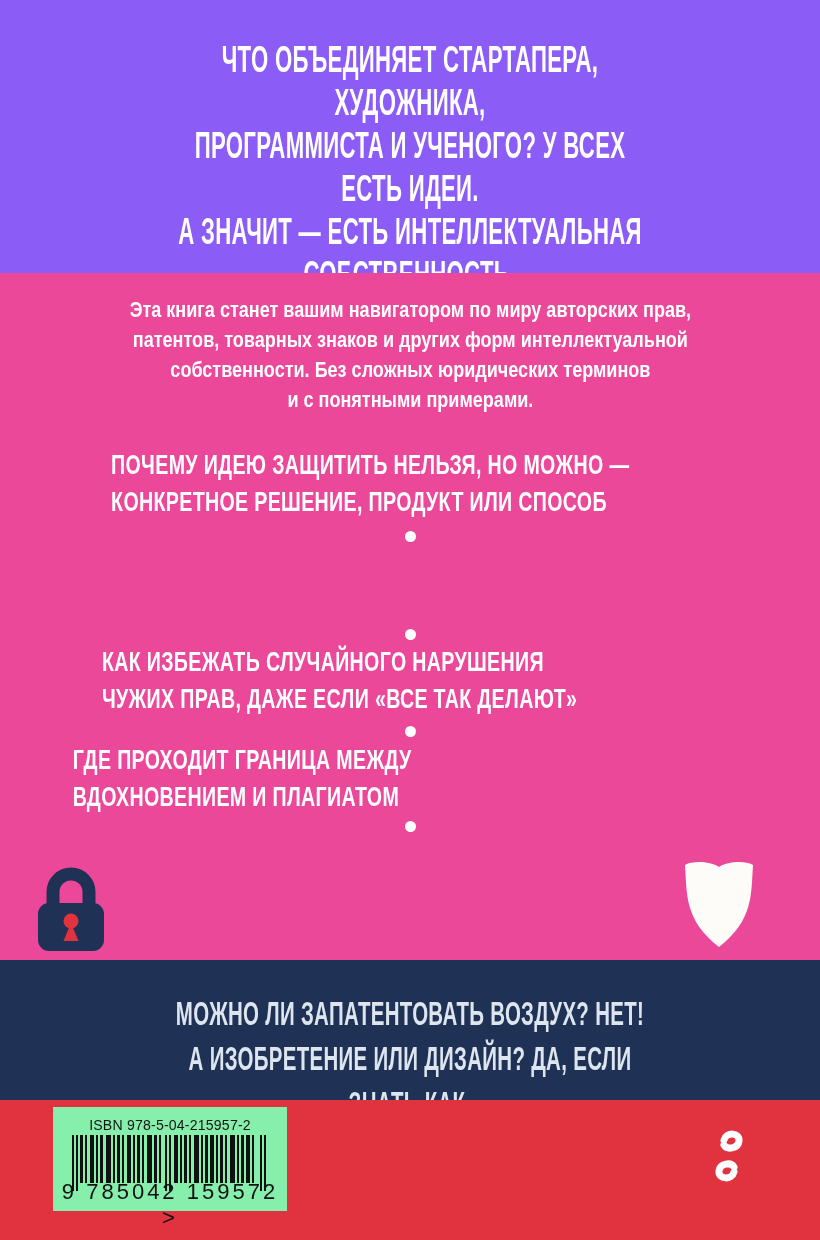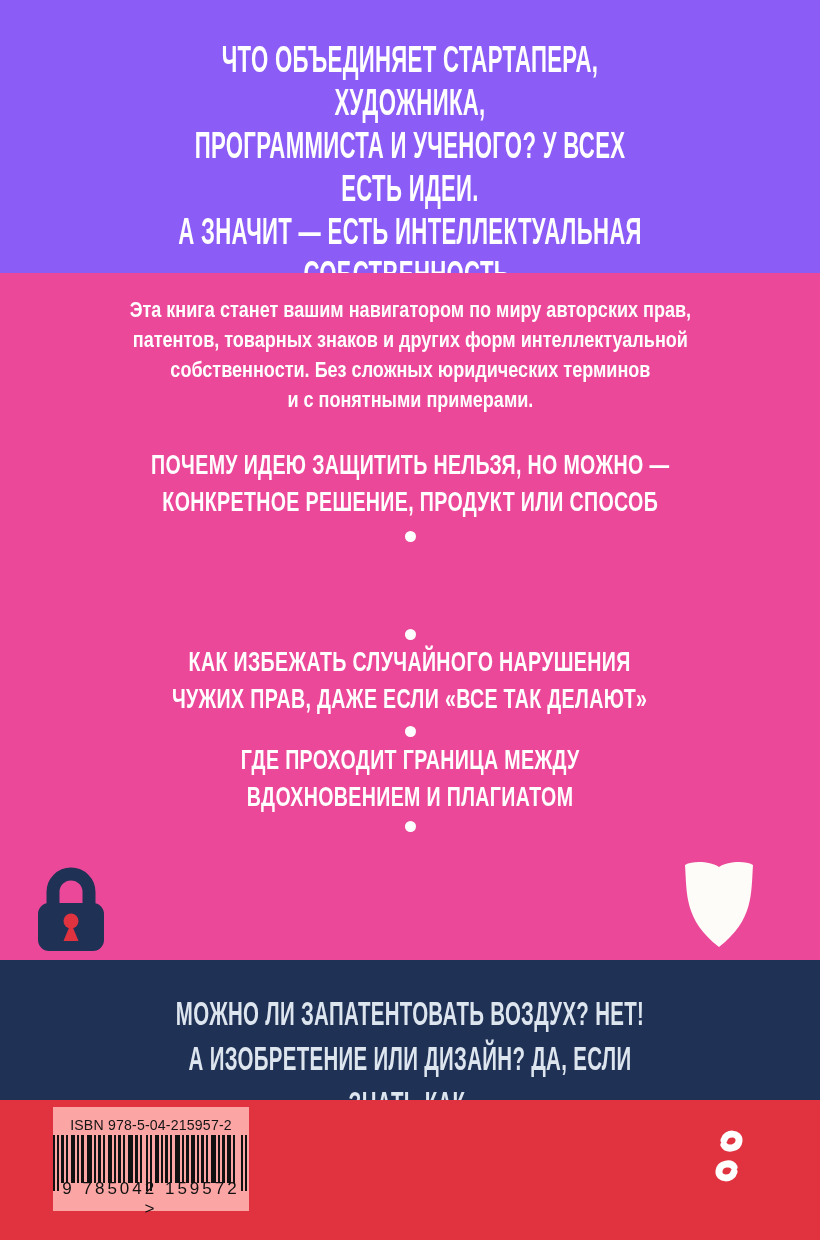--- a/index.html
+++ b/index.html
@@ -30,21 +30,21 @@
     color:#ffffff; font-weight:bold; font-size:22px; line-height:30px;
     transform:scaleX(0.82);
   }
 
   .youlearn-wrap { position:absolute; top:119px; left:64px; }
   .youlearn {
     color:#ffffff; font-weight:bold; font-size:23px;
     transform:scaleX(0.72); transform-origin:left top; letter-spacing:0.5px;
   }
 
-  .bullet-item { position:absolute; left:0; width:100%; text-align:center; }
+  .bullet-item { position:absolute; left:0; width:100%; text-align:left; }
   .bullet-item .cond {
     color:#ffffff; font-weight:bold; font-size:28px; line-height:37px;
     transform:scaleX(0.70); letter-spacing:0.5px;
   }
   .dot { position:absolute; left:50%; margin-left:-5.5px; width:11px; height:11px;
          border-radius:50%; background:#ffffff; }
 
   .i1 { top:173px; }  .d1 { top:258px; }
   .i2 { top:272px; }  .d2 { top:356px; }
   .i3 { top:370px; }  .d3 { top:453px; }
@@ -55,30 +55,30 @@
   .shield-icon { position:absolute; left:682px; top:587px; }
 
   .navy-wrap { position:absolute; top:31px; left:0; width:100%; text-align:center; }
   .navy-text {
     color:#dde5ee; font-weight:bold; font-size:33px; line-height:45px;
     transform:scaleX(0.62); letter-spacing:0.5px;
   }
 
   
   .barcode-box {
-    position:absolute; left:53px; top:7px; width:196px; height:104px;
-    background:#fca5a5; text-align:center;
+    position:absolute; left:53px; top:7px; width:234px; height:104px;
+    background:#86efac; text-align:center;
   }
   .isbn-label {
     margin-top:9px; font-size:15px; color:#151515; letter-spacing:0.2px;
     display:inline-block; transform:scaleX(0.94);
   }
   .bars { display:block; margin:1px auto 0 auto; }
   .bc-digits {
-    margin-top:-14px; font-size:17px; color:#111111; letter-spacing:3px;
+    margin-top:-14px; font-size:22px; color:#111111; letter-spacing:3px;
     font-family:"Liberation Sans","DejaVu Sans",sans-serif;
   }
   .publisher-logo { position:absolute; left:714px; top:28px; }
 </style>
 </head>
 <body>
 
 <div class="page">
 
   <div class="sec-top">

